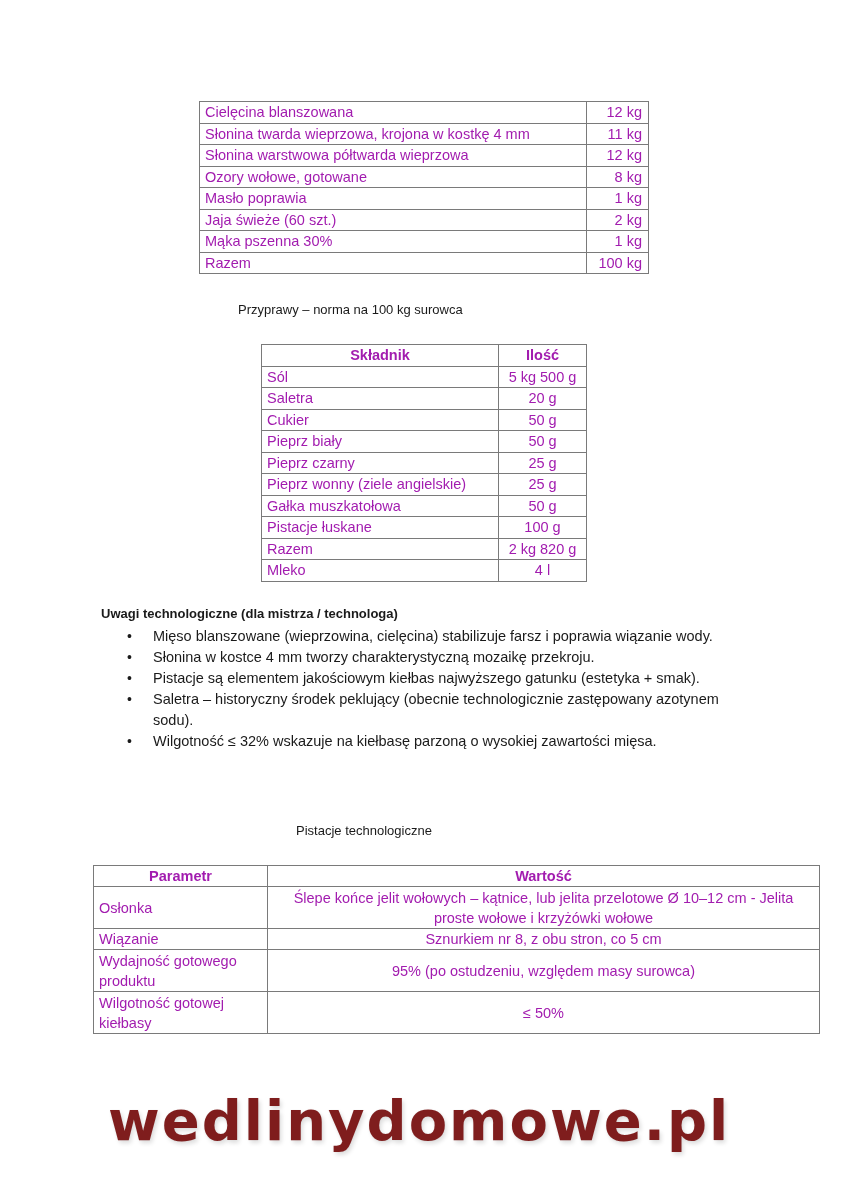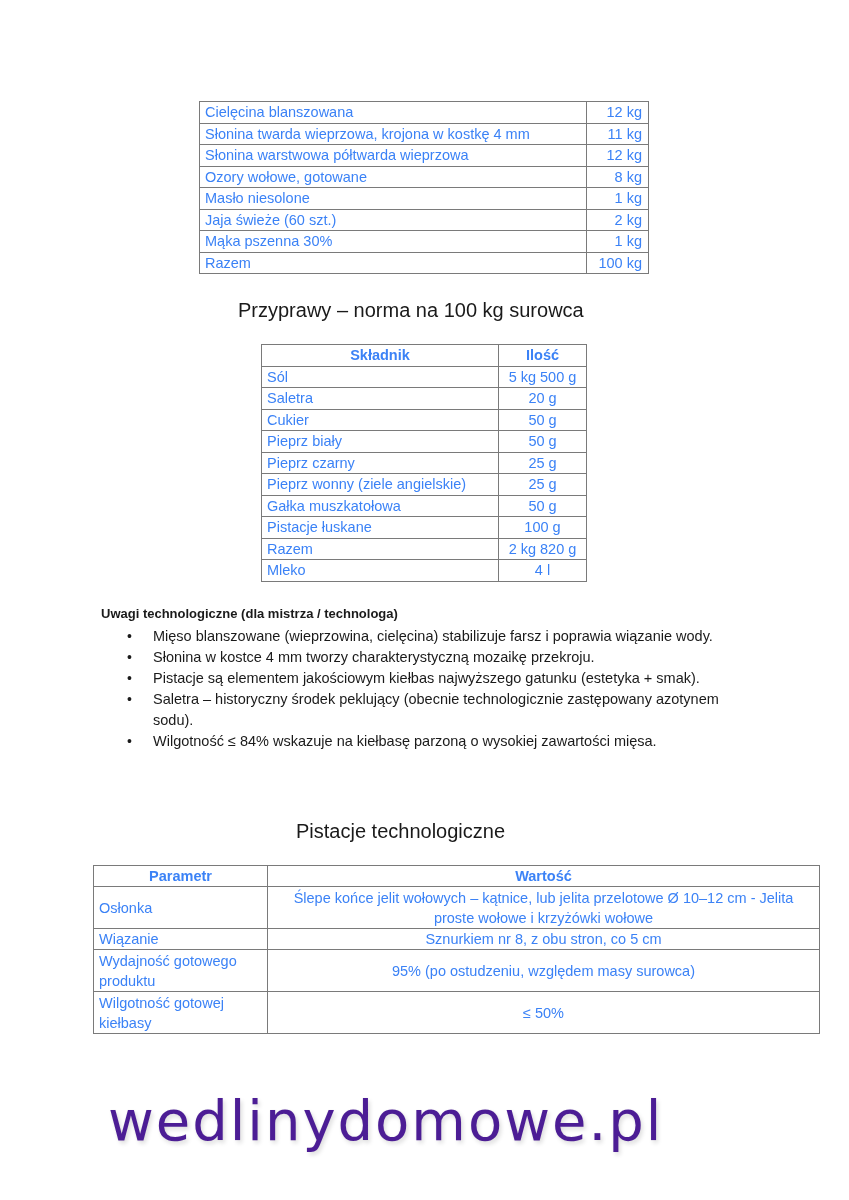--- a/index.html
+++ b/index.html
@@ -19,34 +19,34 @@
       border-collapse: collapse;
       position: absolute;
       font-family: "Liberation Sans", "DejaVu Sans", sans-serif;
     }
     td, th {
       border: 1px solid #7a7a7a;
       padding: 0 5px;
       font-size: 14.5px;
       line-height: 20px;
       font-weight: normal;
-      color: #3b82f6;
+      color: #a21caf;
     }
     th { font-weight: bold; text-align: center; }
 
     
     #t-raw { left: 199px; top: 101px; width: 450px; }
     #t-raw td { height: 20.5px; }
     #t-raw td.name { width: 376px; text-align: left; }
     #t-raw td.qty { text-align: right; padding-right: 6px; }
 
     
     .h2 {
       position: absolute;
-      font-size: 20px;
+      font-size: 13px;
       line-height: 26px;
       color: #1a1a1a;
       white-space: nowrap;
     }
     #h-spices { left: 238px; top: 297px; }
     #h-params { left: 296px; top: 818px; }
 
     
     #t-spices { left: 261px; top: 344px; width: 326px; }
     #t-spices td, #t-spices th { height: 20.5px; }
@@ -95,24 +95,24 @@
     #t-params tr.r-wiazanie td { height: 20px; }
     #t-params tr.r-wyd td { height: 41px; }
     #t-params tr.r-wilg td { height: 41px; }
 
     
     #watermark {
       position: absolute;
       left: 108px;
       top: 1088px;
       font-family: "DejaVu Sans", "Liberation Sans", sans-serif;
-      font-weight: normal;
+      font-weight: bold;
       font-size: 56px;
       letter-spacing: 2px;
-      color: #4c1d95;
+      color: #7f1d1d;
       text-shadow: 2px 3px 4px rgba(0,0,0,0.13), 0 0 2px rgba(0,0,0,0.06);
       white-space: nowrap;
     }
   </style>
 </head>
 <body>
 
 <table id="t-raw">
   <tbody>
     <tr>
@@ -125,21 +125,21 @@
     </tr>
     <tr>
       <td class="name">Słonina warstwowa półtwarda wieprzowa</td>
       <td class="qty">12 kg</td>
     </tr>
     <tr>
       <td class="name">Ozory wołowe, gotowane</td>
       <td class="qty">8 kg</td>
     </tr>
     <tr>
-      <td class="name">Masło niesolone</td>
+      <td class="name">Masło poprawia</td>
       <td class="qty">1 kg</td>
     </tr>
     <tr>
       <td class="name">Jaja świeże (60 szt.)</td>
       <td class="qty">2 kg</td>
     </tr>
     <tr>
       <td class="name">Mąka pszenna 30%</td>
       <td class="qty">1 kg</td>
     </tr>
@@ -216,21 +216,21 @@
   <li>
     <span class="bullet">•</span>
     <span>Pistacje są elementem jakościowym kiełbas najwyższego gatunku (estetyka + smak).</span>
   </li>
   <li>
     <span class="bullet">•</span>
     <span>Saletra – historyczny środek peklujący (obecnie technologicznie zastępowany azotynem sodu).</span>
   </li>
   <li>
     <span class="bullet">•</span>
-    <span>Wilgotność ≤ 84% wskazuje na kiełbasę parzoną o wysokiej zawartości mięsa.</span>
+    <span>Wilgotność ≤ 32% wskazuje na kiełbasę parzoną o wysokiej zawartości mięsa.</span>
   </li>
 </ul>
 
 <div id="h-params" class="h2">Pistacje technologiczne</div>
 
 <table id="t-params">
   <thead>
     <tr>
       <th style="width:163px;">Parametr</th>
       <th>Wartość</th>

